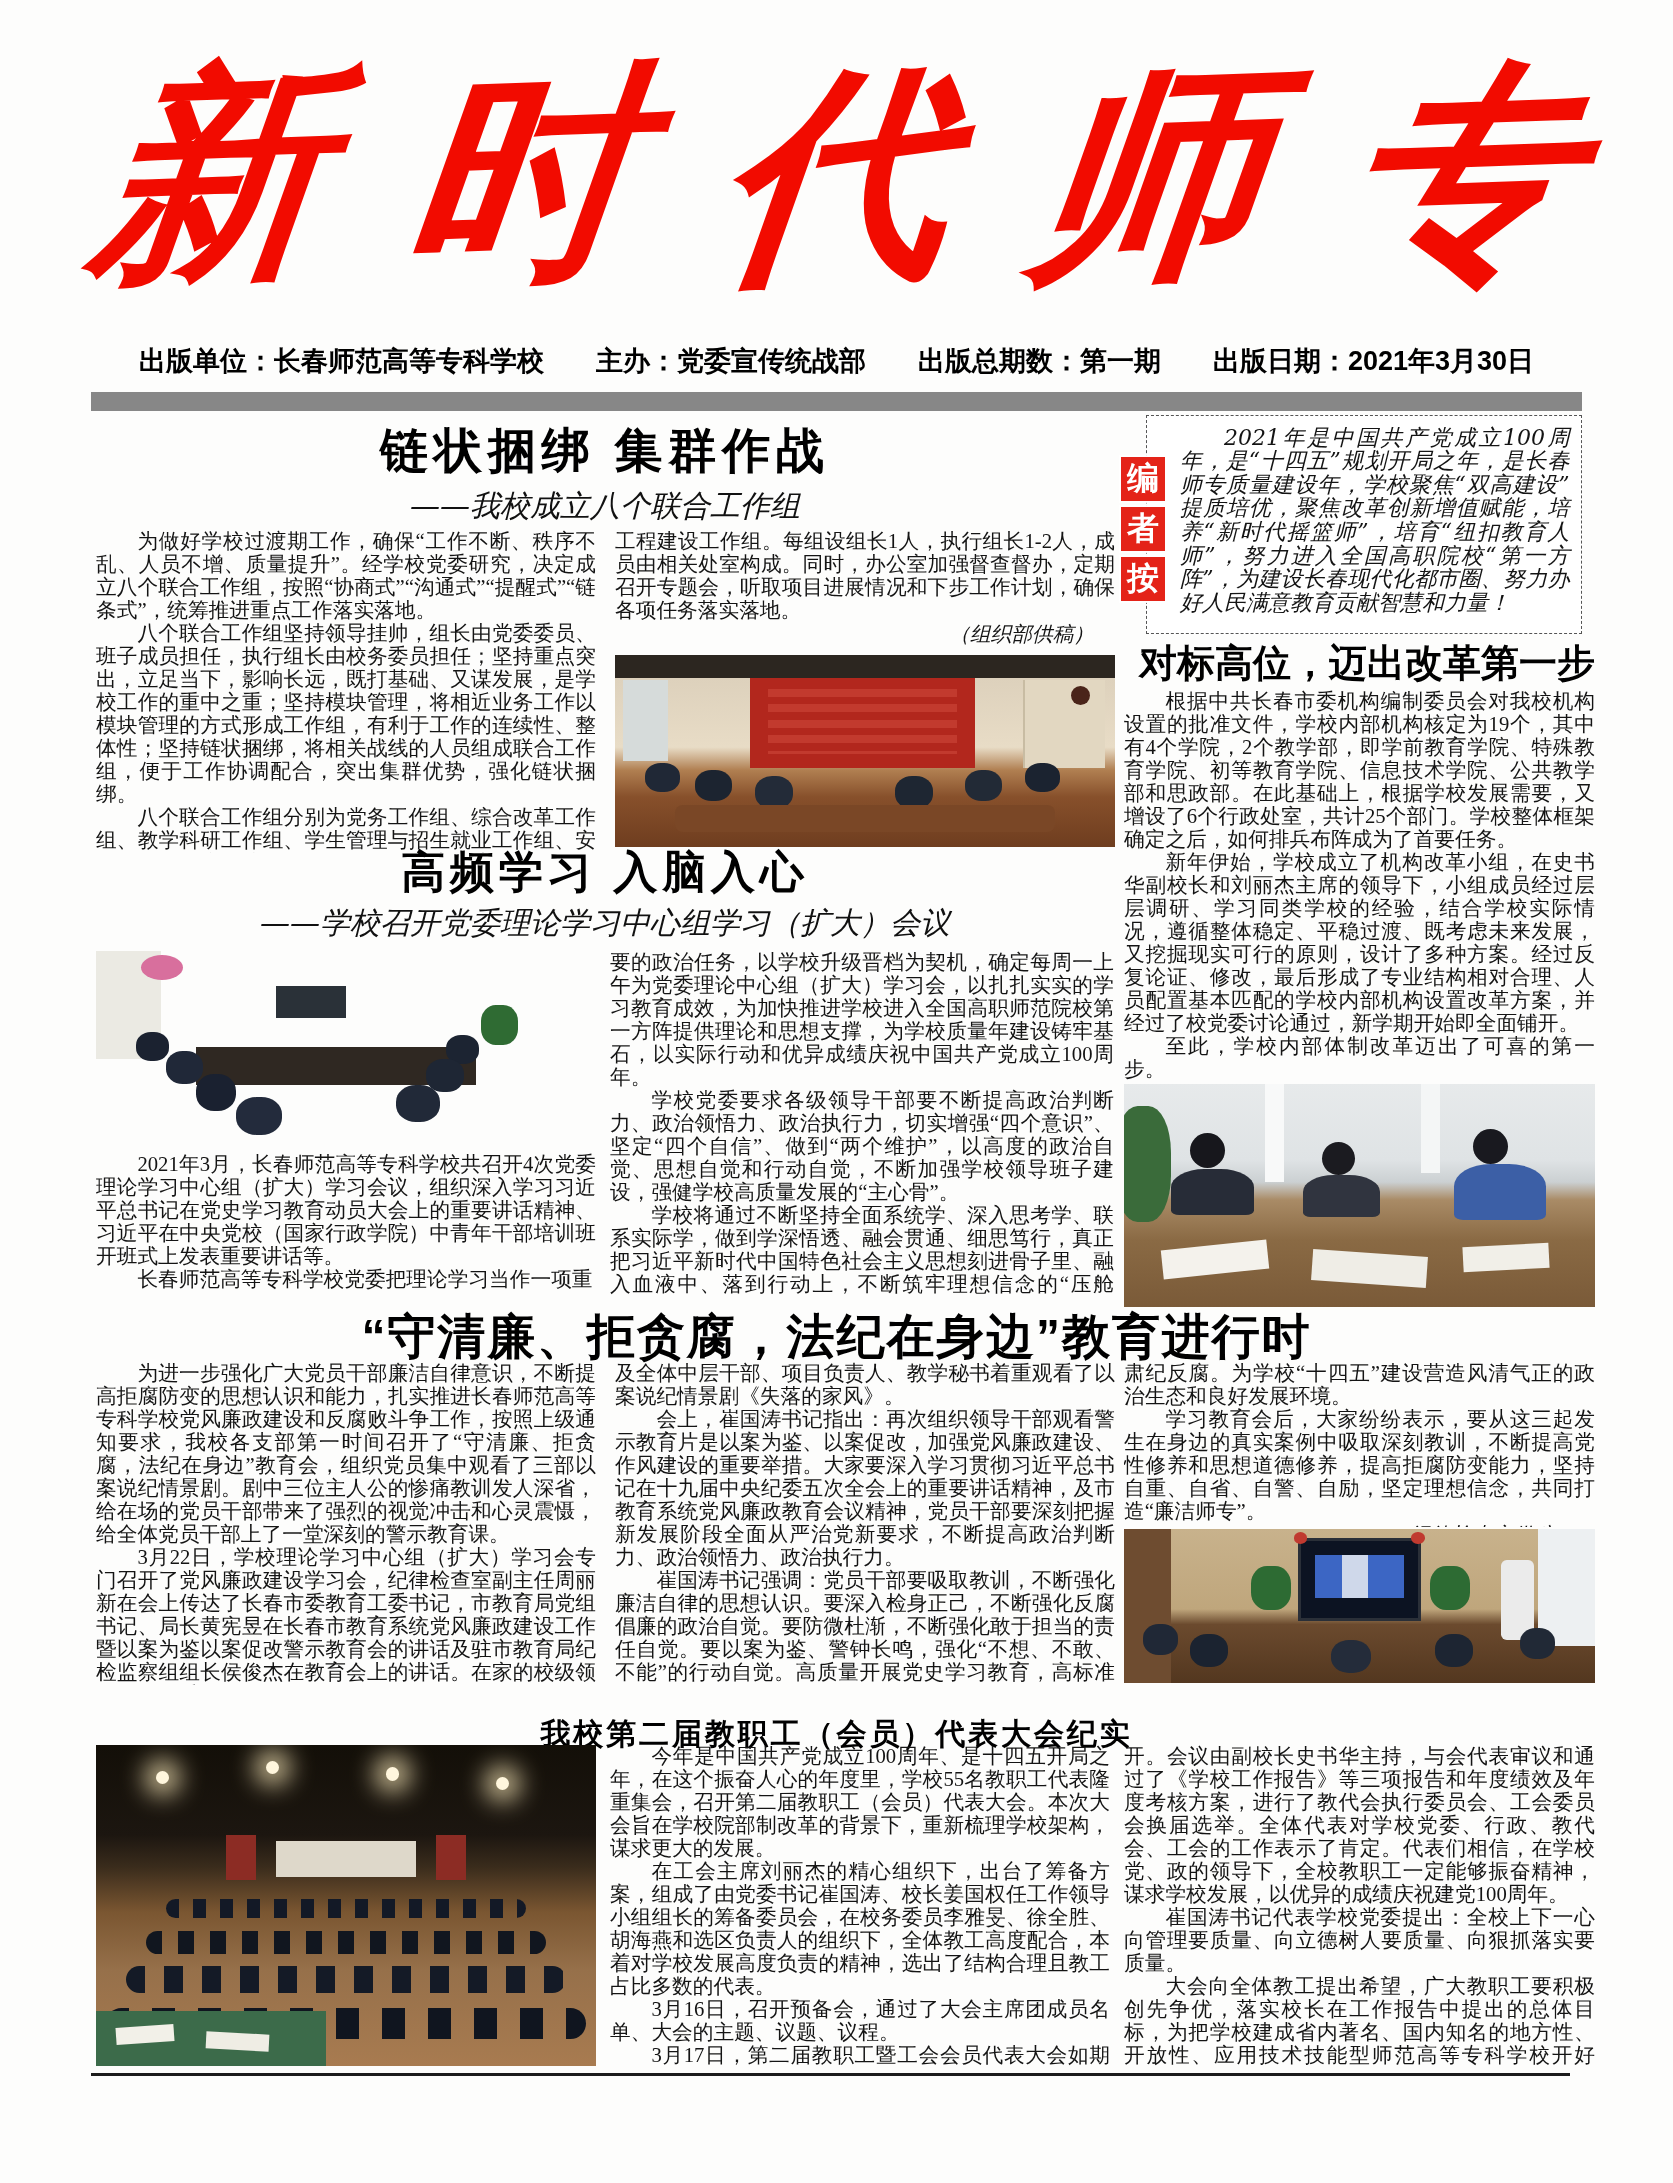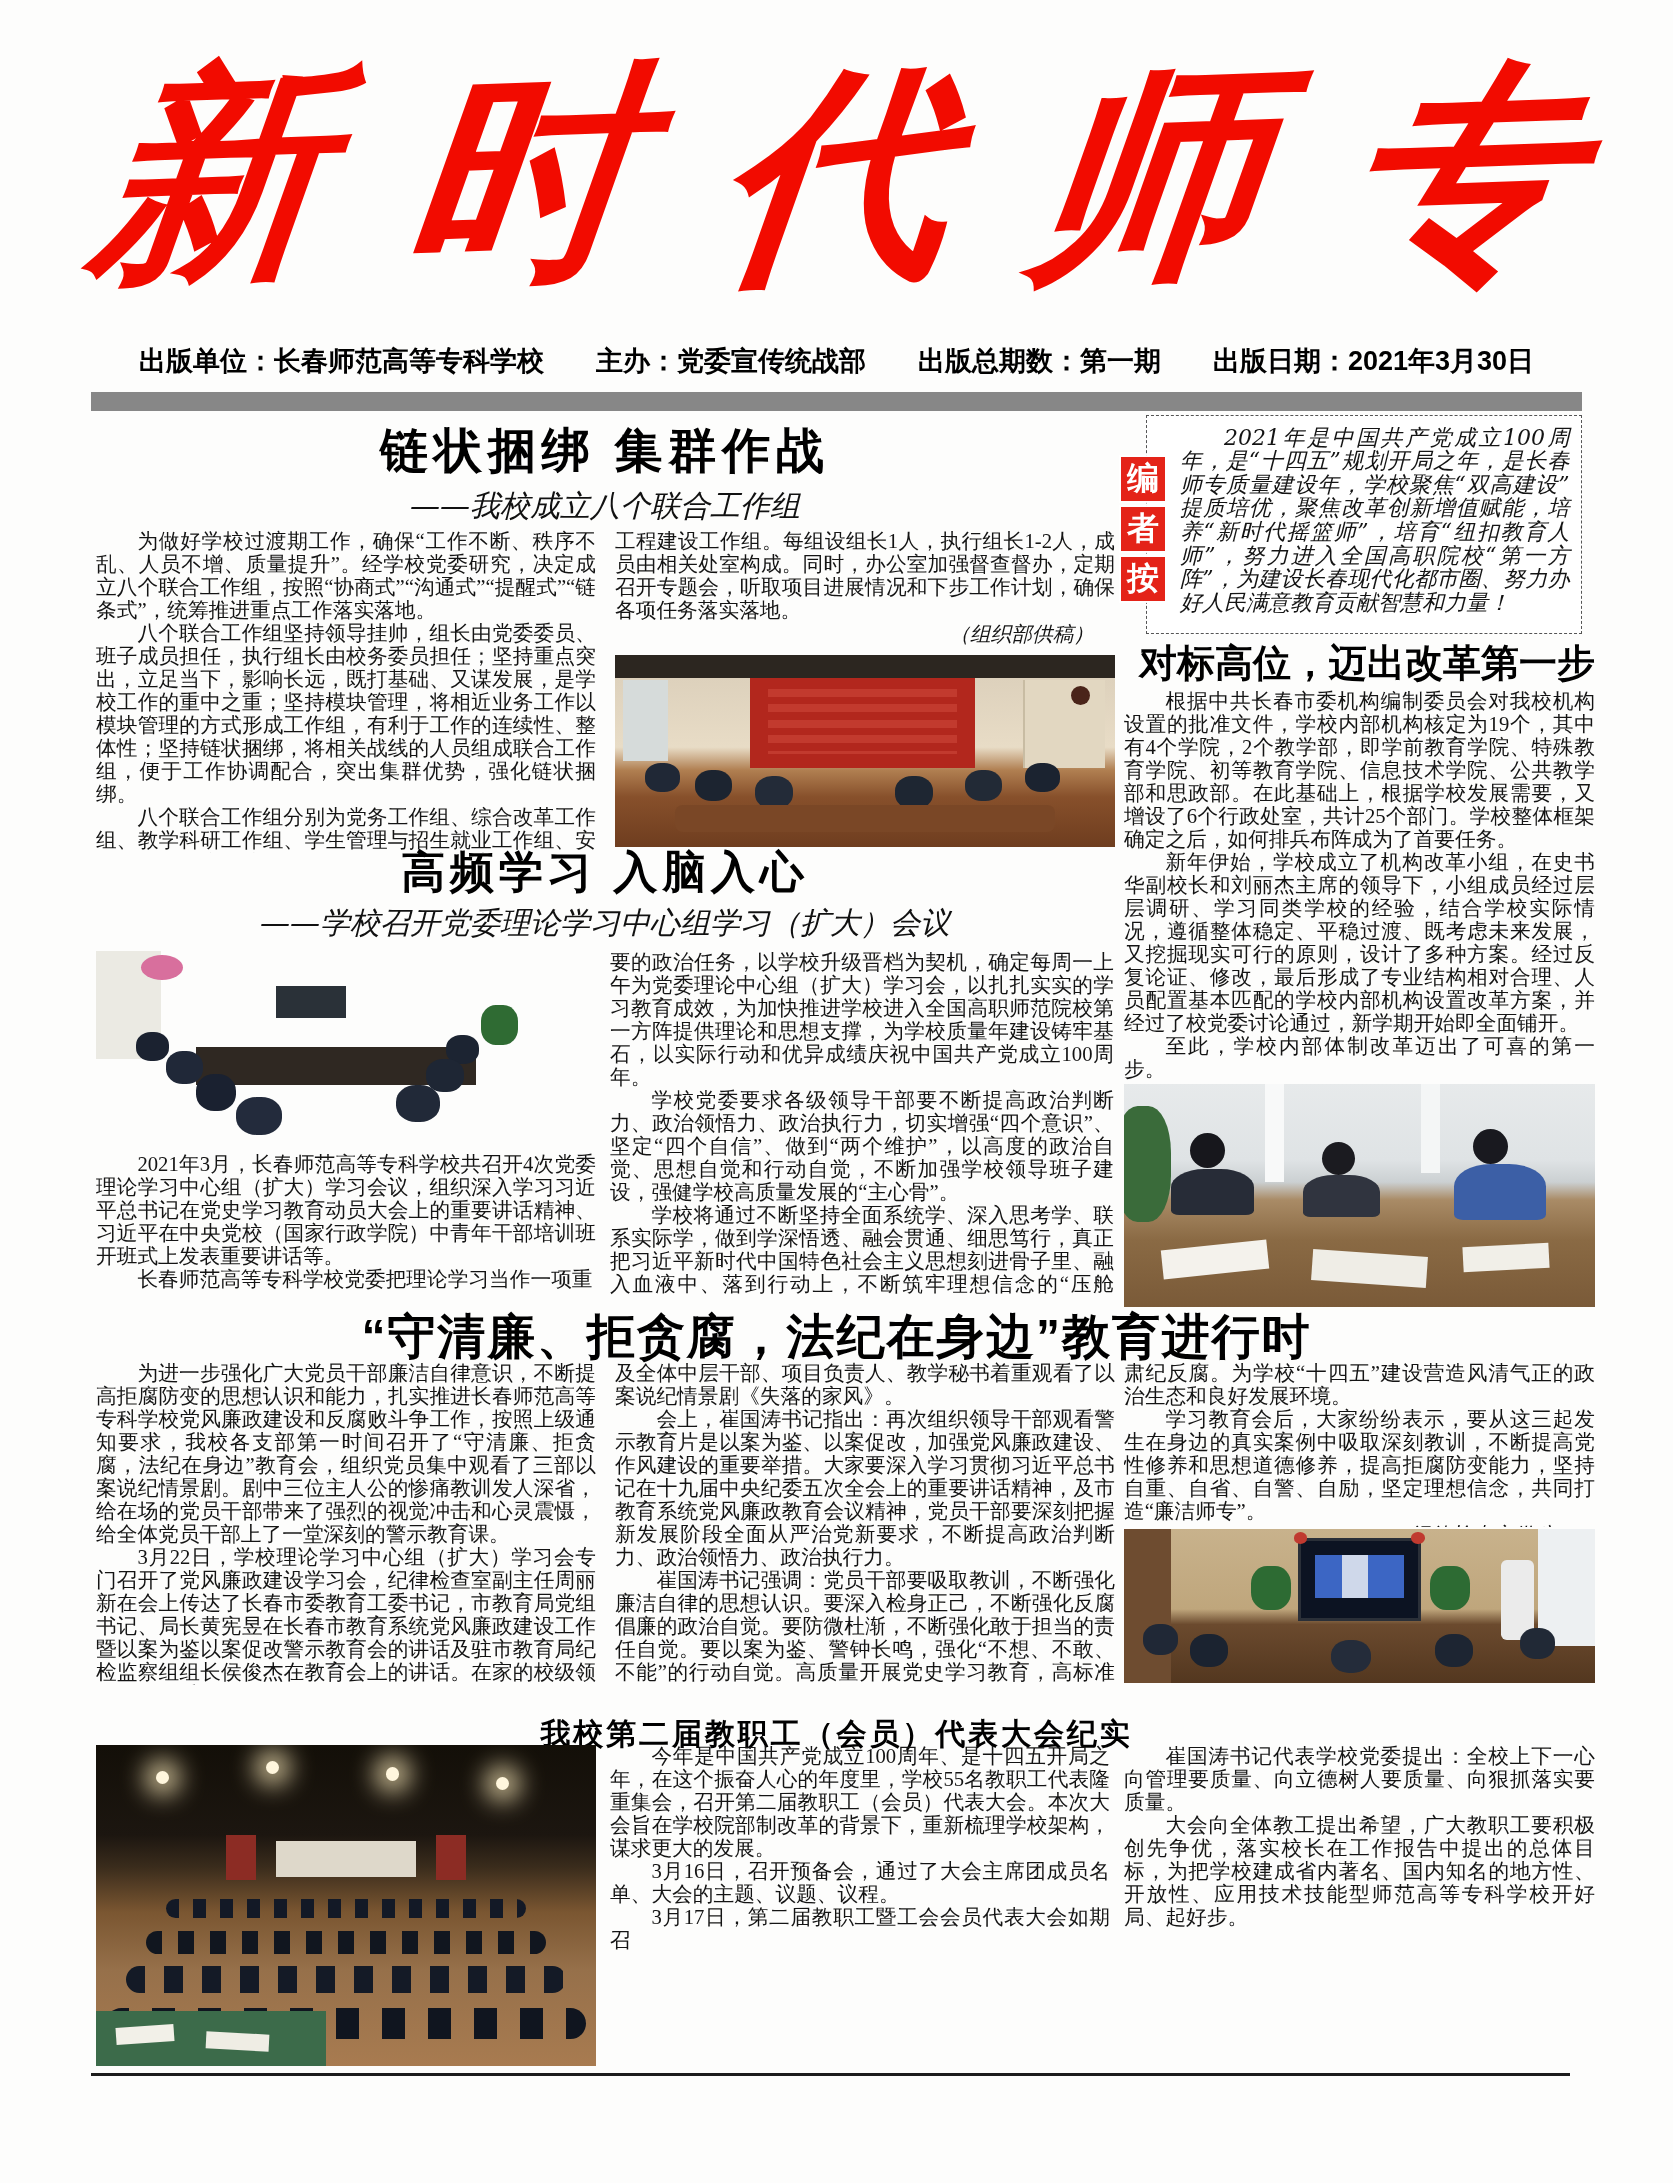--- a/index.html
+++ b/index.html
@@ -191,23 +191,25 @@
   <div class="abs" style="left:10%;top:58%;width:80%;height:23px;border-radius:11.5px;background:repeating-linear-gradient(90deg,#11161f 0 16.3px,rgba(0,0,0,0) 16.3px 32px);"></div>
   <div class="abs" style="left:6%;top:69%;width:88%;height:27px;border-radius:13.4px;background:repeating-linear-gradient(90deg,#141a26 0 19px,rgba(0,0,0,0) 19px 38px);"></div>
   <div class="abs" style="left:2%;top:82%;width:96%;height:31px;border-radius:15.4px;background:repeating-linear-gradient(90deg,#10151f 0 23px,rgba(0,0,0,0) 23px 46px);"></div>
   <div class="abs" style="left:0;bottom:0;width:46%;height:17%;background:#3c6b4a;"></div>
   <div class="abs" style="left:4%;bottom:7%;width:58px;height:17.3px;background:#f2f0e8;transform:rotate(-4deg);"></div>
   <div class="abs" style="left:22%;bottom:5%;width:63px;height:17.3px;background:#efede4;transform:rotate(3deg);"></div>
 </div>
 
 <div class="abs bt" style="left:610px;top:1745px;width:500px;height:323px;">
   <p>今年是中国共产党成立100周年、是十四五开局之年，在这个振奋人心的年度里，学校55名教职工代表隆重集会，召开第二届教职工（会员）代表大会。本次大会旨在学校院部制改革的背景下，重新梳理学校架构，谋求更大的发展。</p>
+  <p>在工会主席刘丽杰的精心组织下，出台了筹备方案，组成了由党委书记崔国涛、校长姜国权任工作领导小组组长的筹备委员会，在校务委员李雅旻、徐全胜、胡海燕和选区负责人的组织下，全体教工高度配合，本着对学校发展高度负责的精神，选出了结构合理且教工占比多数的代表。</p>
   <p>3月16日，召开预备会，通过了大会主席团成员名单、大会的主题、议题、议程。</p>
   <p>3月17日，第二届教职工暨工会会员代表大会如期召</p>
 </div>
 <div class="abs bt" style="left:1124px;top:1745px;width:471px;height:323px;">
+  <p class="cont">开。会议由副校长史书华主持，与会代表审议和通过了《学校工作报告》等三项报告和年度绩效及年度考核方案，进行了教代会执行委员会、工会委员会换届选举。全体代表对学校党委、行政、教代会、工会的工作表示了肯定。代表们相信，在学校党、政的领导下，全校教职工一定能够振奋精神，谋求学校发展，以优异的成绩庆祝建党100周年。</p>
   <p>崔国涛书记代表学校党委提出：全校上下一心向管理要质量、向立德树人要质量、向狠抓落实要质量。</p>
   <p>大会向全体教工提出希望，广大教职工要积极创先争优，落实校长在工作报告中提出的总体目标，为把学校建成省内著名、国内知名的地方性、开放性、应用技术技能型师范高等专科学校开好局、起好步。</p>
 
 </div>
 
 <div class="abs ftr" style="left:91px;top:2073px;width:1479px;height:2.9px;"></div>
 
 
 </body></html>

